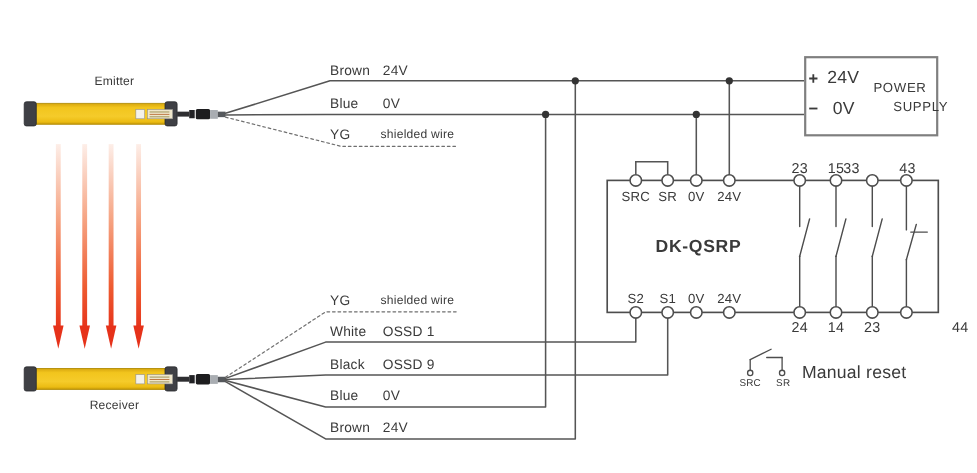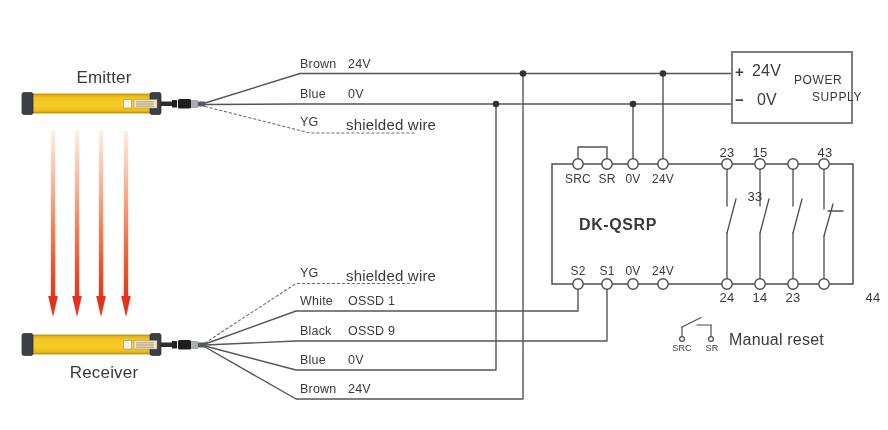--- a/index.html
+++ b/index.html
@@ -3,25 +3,25 @@
 <meta charset="utf-8">
 <style>
   html,body{margin:0;padding:0;background:#ffffff;}
   .canvas{
     position:relative;width:888px;height:430px;background:#ffffff;
     font-family:"Liberation Sans","DejaVu Sans",sans-serif;color:#3a3a3a;overflow:hidden;
   }
   .canvas svg{position:absolute;left:0;top:0;}
   .lbl{position:absolute;white-space:nowrap;font-size:12.5px;line-height:1;letter-spacing:.2px;}
   .c{transform:translateX(-50%);}
-  .sm{font-size:15px;}
+  .sm{font-size:11px;}
   .term{font-size:12px;}
   .cnum{font-size:13px;}
   .model{font-size:16px;font-weight:bold;letter-spacing:.6px;}
-  .dev{font-size:17px;}
+  .dev{font-size:11px;}
   .psu-big{font-size:16px;}
   .psu-sign{font-size:15px;font-weight:bold;}
   .psu-name{font-size:12px;letter-spacing:.6px;}
   .mr{font-size:16px;}
   .mrt{font-size:9px;}
   .psu-box{
     position:absolute;left:731px;top:51px;width:122px;height:73px;
     border:2px solid #7f7f7f;background:#ffffff;box-sizing:border-box;
   }
 </style>
@@ -207,32 +207,32 @@
   <span class="lbl sm" style="left:346px;top:268px;">shielded wire</span>
   <span class="lbl" style="left:300px;top:295px;">White</span>
   <span class="lbl" style="left:348px;top:295px;">OSSD 1</span>
   <span class="lbl" style="left:300px;top:325px;">Black</span>
   <span class="lbl" style="left:348px;top:325px;">OSSD 9</span>
   <span class="lbl" style="left:300px;top:354px;">Blue</span>
   <span class="lbl" style="left:348px;top:354px;">0V</span>
   <span class="lbl" style="left:300px;top:383px;">Brown</span>
   <span class="lbl" style="left:348px;top:383px;">24V</span>
 
-  <span class="lbl model" style="left:579px;top:217px;text-align:right;">DK-QSRP</span>
+  <span class="lbl model" style="left:596px;top:217px;text-align:right;">DK-QSRP</span>
   <span class="lbl term c" style="left:578px;top:173px;">SRC</span>
   <span class="lbl term c" style="left:607px;top:173px;">SR</span>
   <span class="lbl term c" style="left:633px;top:173px;">0V</span>
   <span class="lbl term c" style="left:663px;top:173px;">24V</span>
   <span class="lbl term c" style="left:578px;top:265px;">S2</span>
   <span class="lbl term c" style="left:607px;top:265px;">S1</span>
   <span class="lbl term c" style="left:633px;top:265px;">0V</span>
   <span class="lbl term c" style="left:663px;top:265px;">24V</span>
   <span class="lbl cnum c" style="left:727px;top:146px;">23</span>
   <span class="lbl cnum c" style="left:760px;top:146px;">15</span>
-  <span class="lbl cnum c" style="left:755px;top:146px;margin-top:44px;">33</span>
+  <span class="lbl cnum c" style="left:774px;top:146px;">33</span>
   <span class="lbl cnum c" style="left:825px;top:146px;">43</span>
   <span class="lbl cnum c" style="left:727px;top:291px;">24</span>
   <span class="lbl cnum c" style="left:760px;top:291px;">14</span>
   <span class="lbl cnum c" style="left:793px;top:291px;">23</span>
   <span class="lbl cnum c" style="left:825px;top:291px;margin-left:48px;">44</span>
 
   <span class="lbl mrt c" style="left:682px;top:344px;">SRC</span>
   <span class="lbl mrt c" style="left:712px;top:344px;">SR</span>
   <span class="lbl mr" style="left:729px;top:332px;">Manual reset</span>
 

